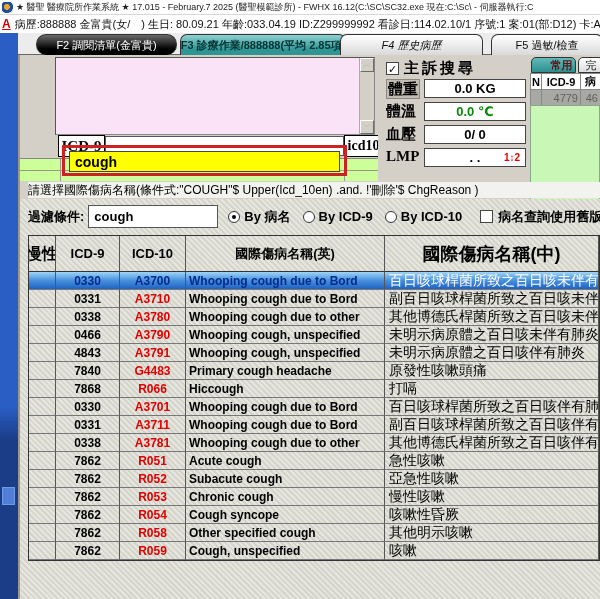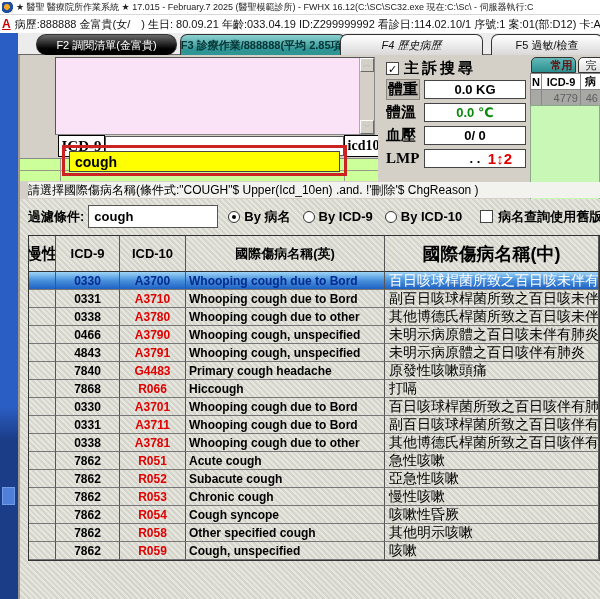--- a/index.html
+++ b/index.html
@@ -67,28 +67,28 @@
                  border:1px solid #444; font-size:14px; font-weight:bold; color:#000;
                  display:flex; align-items:center; padding-left:5px; }
 
   
   .vitals { position:absolute; left:378px; top:55px; width:152px; height:145px; background:#d4d0c8; }
   .chief-row { position:absolute; left:8px; top:4px; display:flex; align-items:center; gap:5px; cursor:pointer; }
   .chk { width:13px; height:13px; background:#fff; border:1px solid #444; font-size:11px; line-height:12px;
          text-align:center; color:#000; font-weight:bold; }
   .chief-label { font-family:"Liberation Serif","DejaVu Serif",serif; font-weight:bold; font-size:15px;
                  letter-spacing:3px; color:#000; }
-  .vrow { position:absolute; left:8px; width:140px; height:20px; display:flex; align-items:center; }
+  .vrow { position:absolute; left:8px; width:140px; height:20px; display:flex; }
   .vlabel { width:38px; font-family:"Liberation Serif","DejaVu Serif",serif; font-weight:bold;
             font-size:15px; color:#000; }
   .vlabel.active { background:#c2beb6; border:1px solid #8c887f; padding:0 1px; width:auto; margin-right:4px; }
   .vfield { flex:1; height:19px; background:#fff; border:1px solid #444; display:flex; align-items:center;
             justify-content:center; font-size:13px; font-weight:bold; color:#000; position:relative; }
   .vfield.temp { color:#0a8a0a; }
-  .spinner { position:absolute; right:13px; color:#d00; font-size:15px; font-weight:bold; }
+  .spinner { position:absolute; right:5px; color:#d00; font-size:10px; font-weight:bold; }
 
   
   .quick { position:absolute; left:530px; top:55px; width:70px; height:145px; background:#d4d0c8; }
   .qtab { position:absolute; top:2px; height:16px; border:1px solid #333; border-radius:5px 5px 0 0;
           font-size:11px; display:flex; align-items:center; justify-content:center; cursor:pointer; }
   .qtab1 { left:1px; width:45px; background:linear-gradient(180deg,#63baba,#2c8f8f); color:#611; font-weight:bold;padding-left:16px; }
   .qtab2 { left:48px; width:26px; background:linear-gradient(180deg,#fff,#ddd); color:#111; }
   .qhead { position:absolute; left:0; top:18px; width:70px; height:17px; display:flex; }
   .qhead div { background:#fff; border:1px solid #888; border-right:none; font-size:11px; font-weight:bold;
                display:flex; align-items:center; justify-content:center; overflow:hidden; white-space:nowrap; }

